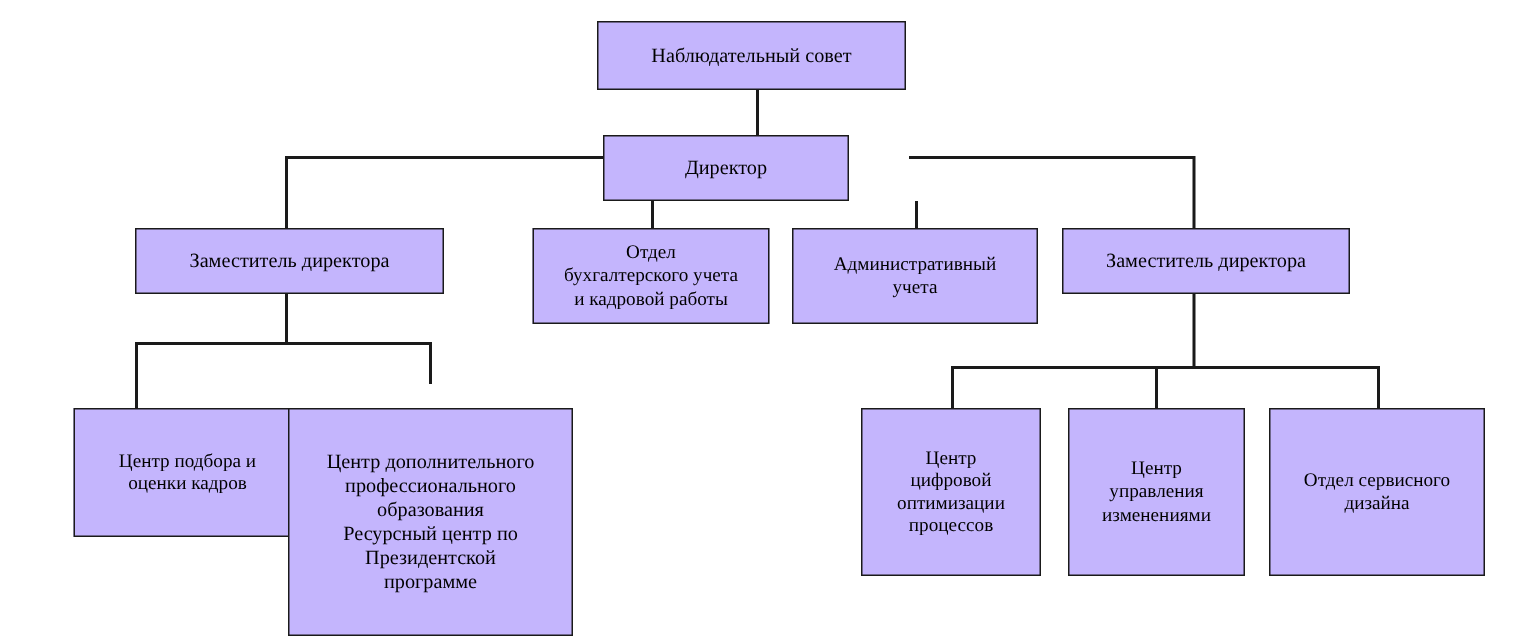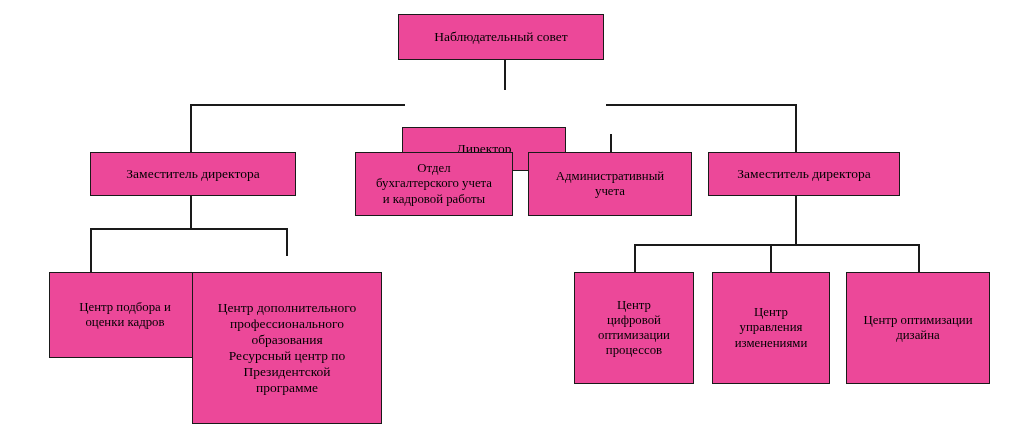--- a/index.html
+++ b/index.html
@@ -15,21 +15,21 @@
     position: relative;
     width: 1024px;
     height: 425px;
     background: #ffffff;
     overflow: hidden;
   }
   .node {
     position: absolute;
     box-sizing: border-box;
     border: 1.5px solid #1a1a1a;
-    background: #ec4899;
+    background: #c4b5fd;
     display: flex;
     align-items: center;
     justify-content: center;
     text-align: center;
     line-height: 1.18;
     padding: 2px 16px;
     z-index: 3;
   }
   .node .label {
     display: block;
@@ -64,21 +64,21 @@
       <div class="line v" style="left: 795px; top: 196px; height: 48px;"></div>
       <div class="line h" style="left: 634px; top: 244px; width: 284px;"></div>
       <div class="line v" style="left: 634px; top: 244px; height: 28px;"></div>
       <div class="line v" style="left: 770px; top: 244px; height: 28px;"></div>
       <div class="line v" style="left: 918px; top: 244px; height: 28px;"></div>
     </div>
   <div id="nodes-layer">
       <div class="node" style="left: 398px; top: 14px; width: 206px; height: 46px;">
         <span class="label">Наблюдательный совет</span>
       </div>
-      <div class="node" style="left: 402px; top: 90px; width: 164px; height: 44px; margin-top: 37px;">
+      <div class="node" style="left: 402px; top: 90px; width: 164px; height: 44px;">
         <span class="label">Директор</span>
       </div>
       <div class="node" style="left: 90px; top: 152px; width: 206px; height: 44px;">
         <span class="label">Заместитель директора</span>
       </div>
       <div class="node small" style="left: 355px; top: 152px; width: 158px; height: 64px;">
         <span class="label">Отдел
 бухгалтерского учета
 и кадровой работы</span>
       </div>
@@ -106,17 +106,17 @@
 цифровой
 оптимизации
 процессов</span>
       </div>
       <div class="node small" style="left: 712px; top: 272px; width: 118px; height: 112px;">
         <span class="label">Центр
 управления
 изменениями</span>
       </div>
       <div class="node small" style="left: 846px; top: 272px; width: 144px; height: 112px;">
-        <span class="label">Центр оптимизации
+        <span class="label">Отдел сервисного
 дизайна</span>
       </div>
     </div>
 </div>
 
 </body></html>

